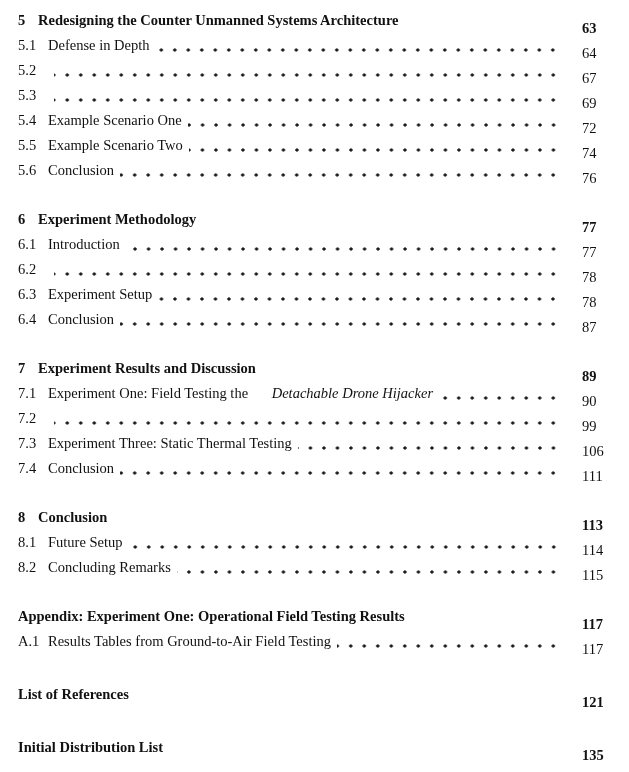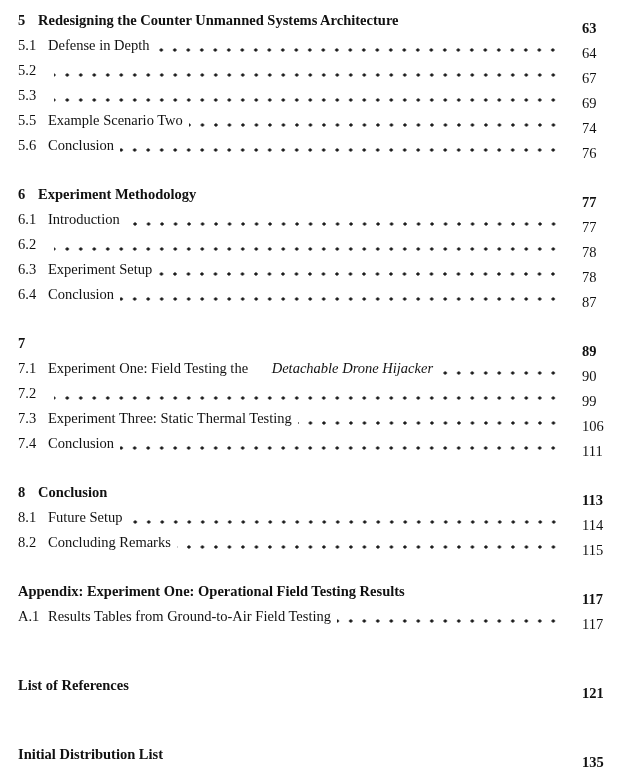--- a/index.html
+++ b/index.html
@@ -13,21 +13,21 @@
     height: 772px;
     background: #ffffff;
     box-sizing: border-box;
     padding: 8px 21px 0 18px;
     font-family: "Liberation Serif", serif;
     color: #111111;
     overflow: hidden;
   }
   .section { margin-top: 24px; }
   .section:first-child { margin-top: 0; }
-  .section.no-entries { margin-top: 44px; }
+  .section.no-entries { margin-top: 28px; }
 
   .row {
     display: flex;
     height: 25px;
     line-height: 25px;
     font-size: 14.5px;
     white-space: nowrap;
   }
   .row.heading { font-weight: bold; }
   .row .num { flex: 0 0 auto; }
@@ -72,20 +72,26 @@
           <span class="num">5.2</span>
           <span class="dots"></span>
           <span class="page">67</span>
         </div>
         <div class="row entry">
           <span class="num">5.3</span>
           <span class="dots"></span>
           <span class="page">69</span>
         </div>
         <div class="row entry">
+          <span class="num">5.4</span>
+          <span class="title">Example Scenario One</span>
+          <span class="dots"></span>
+          <span class="page">72</span>
+        </div>
+        <div class="row entry">
           <span class="num">5.5</span>
           <span class="title">Example Scenario Two</span>
           <span class="dots"></span>
           <span class="page">74</span>
         </div>
         <div class="row entry">
           <span class="num">5.6</span>
           <span class="title">Conclusion</span>
           <span class="dots"></span>
           <span class="page">76</span>
@@ -118,20 +124,21 @@
         <div class="row entry">
           <span class="num">6.4</span>
           <span class="title">Conclusion</span>
           <span class="dots"></span>
           <span class="page">87</span>
         </div>
       </div>
       <div class="section">
         <div class="row heading">
           <span class="num">7</span>
+          <span class="title">Experiment Results and Discussion</span>
           <span class="fill"></span>
           <span class="page">89</span>
         </div>
         <div class="row entry">
           <span class="num">7.1</span>
           <span class="title">Experiment One: Field Testing the <i>Detachable Drone Hijacker</i></span>
           <span class="dots"></span>
           <span class="page">90</span>
         </div>
         <div class="row entry">

